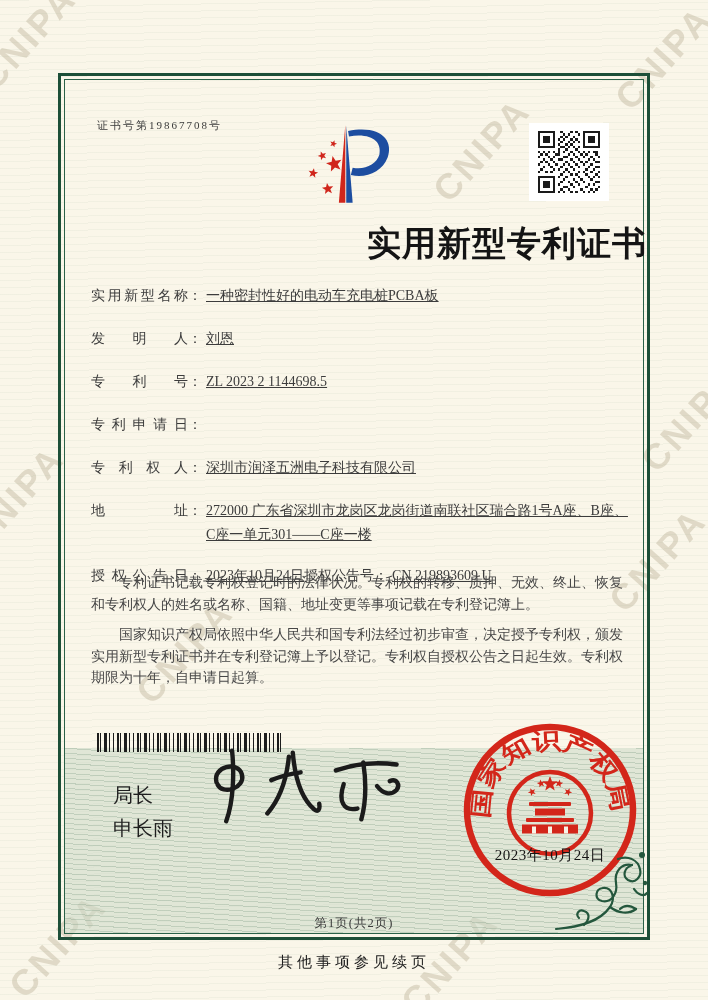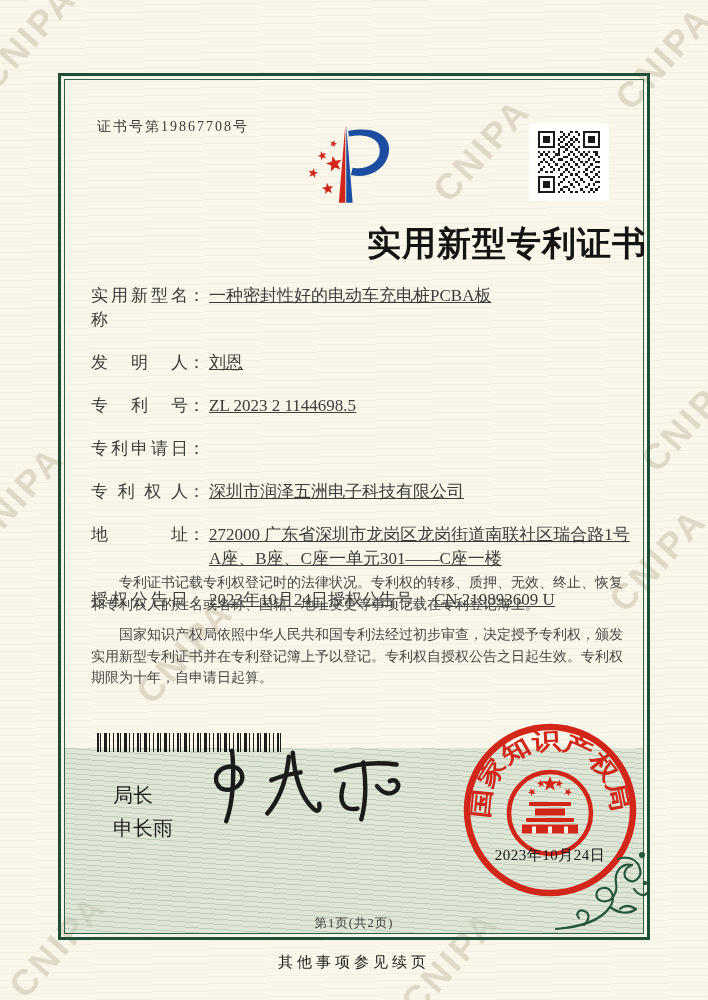--- a/index.html
+++ b/index.html
@@ -24,29 +24,29 @@
   .frame{
     position:absolute;left:58px;top:73px;width:592px;height:867px;box-sizing:border-box;
     border:3px solid #1d4f38;
   }
   .frame::before{content:"";position:absolute;inset:3px;border:1px solid #2a6148;pointer-events:none;}
   .sage-band{
     position:absolute;left:4px;right:4px;top:672px;bottom:4px;
     background:rgba(203,217,199,0.55);
     background-image:repeating-linear-gradient(184deg, rgba(110,145,120,0.28) 0 1px, rgba(0,0,0,0) 1px 5px);
   }
-  .cert-number{position:absolute;left:36px;top:42px;font-size:14px;letter-spacing:2px;color:#3a3a3a;text-align:center;}
+  .cert-number{position:absolute;left:36px;top:42px;font-size:11px;letter-spacing:2px;color:#3a3a3a;text-align:center;}
   .logo{position:absolute;left:236px;top:42px;width:115px;height:92px;}
   .qr{position:absolute;left:468px;top:47px;width:64px;height:62px;background:#fff;padding:8px;}
   .title{
     position:absolute;left:0;top:145px;width:100%;margin:0;text-align:right;
     font-size:34px;font-weight:bold;color:#141414;letter-spacing:1px;
   }
   
-  .fields{position:absolute;left:30px;top:208px;width:540px;font-size:17px;color:#3c3c3c;}
+  .fields{position:absolute;left:30px;top:208px;width:540px;font-size:14px;color:#3c3c3c;}
   .frow{display:flex;margin-bottom:19px;line-height:24px;}
   .frow.addr{margin-bottom:17px;}
   .flabel{flex:0 0 97px;text-align:justify;text-align-last:justify;}
   .colon{flex:0 0 auto;padding-right:4px;}
   .fvalue{flex:1;text-decoration:underline;}
   .fgroup{display:flex;}
   .fgroup.second{}
   .fgroup .fvalue{flex:0 0 auto;}
   
   .paras{position:absolute;left:30px;top:496px;width:538px;font-size:14px;line-height:21.5px;color:#474747;}

